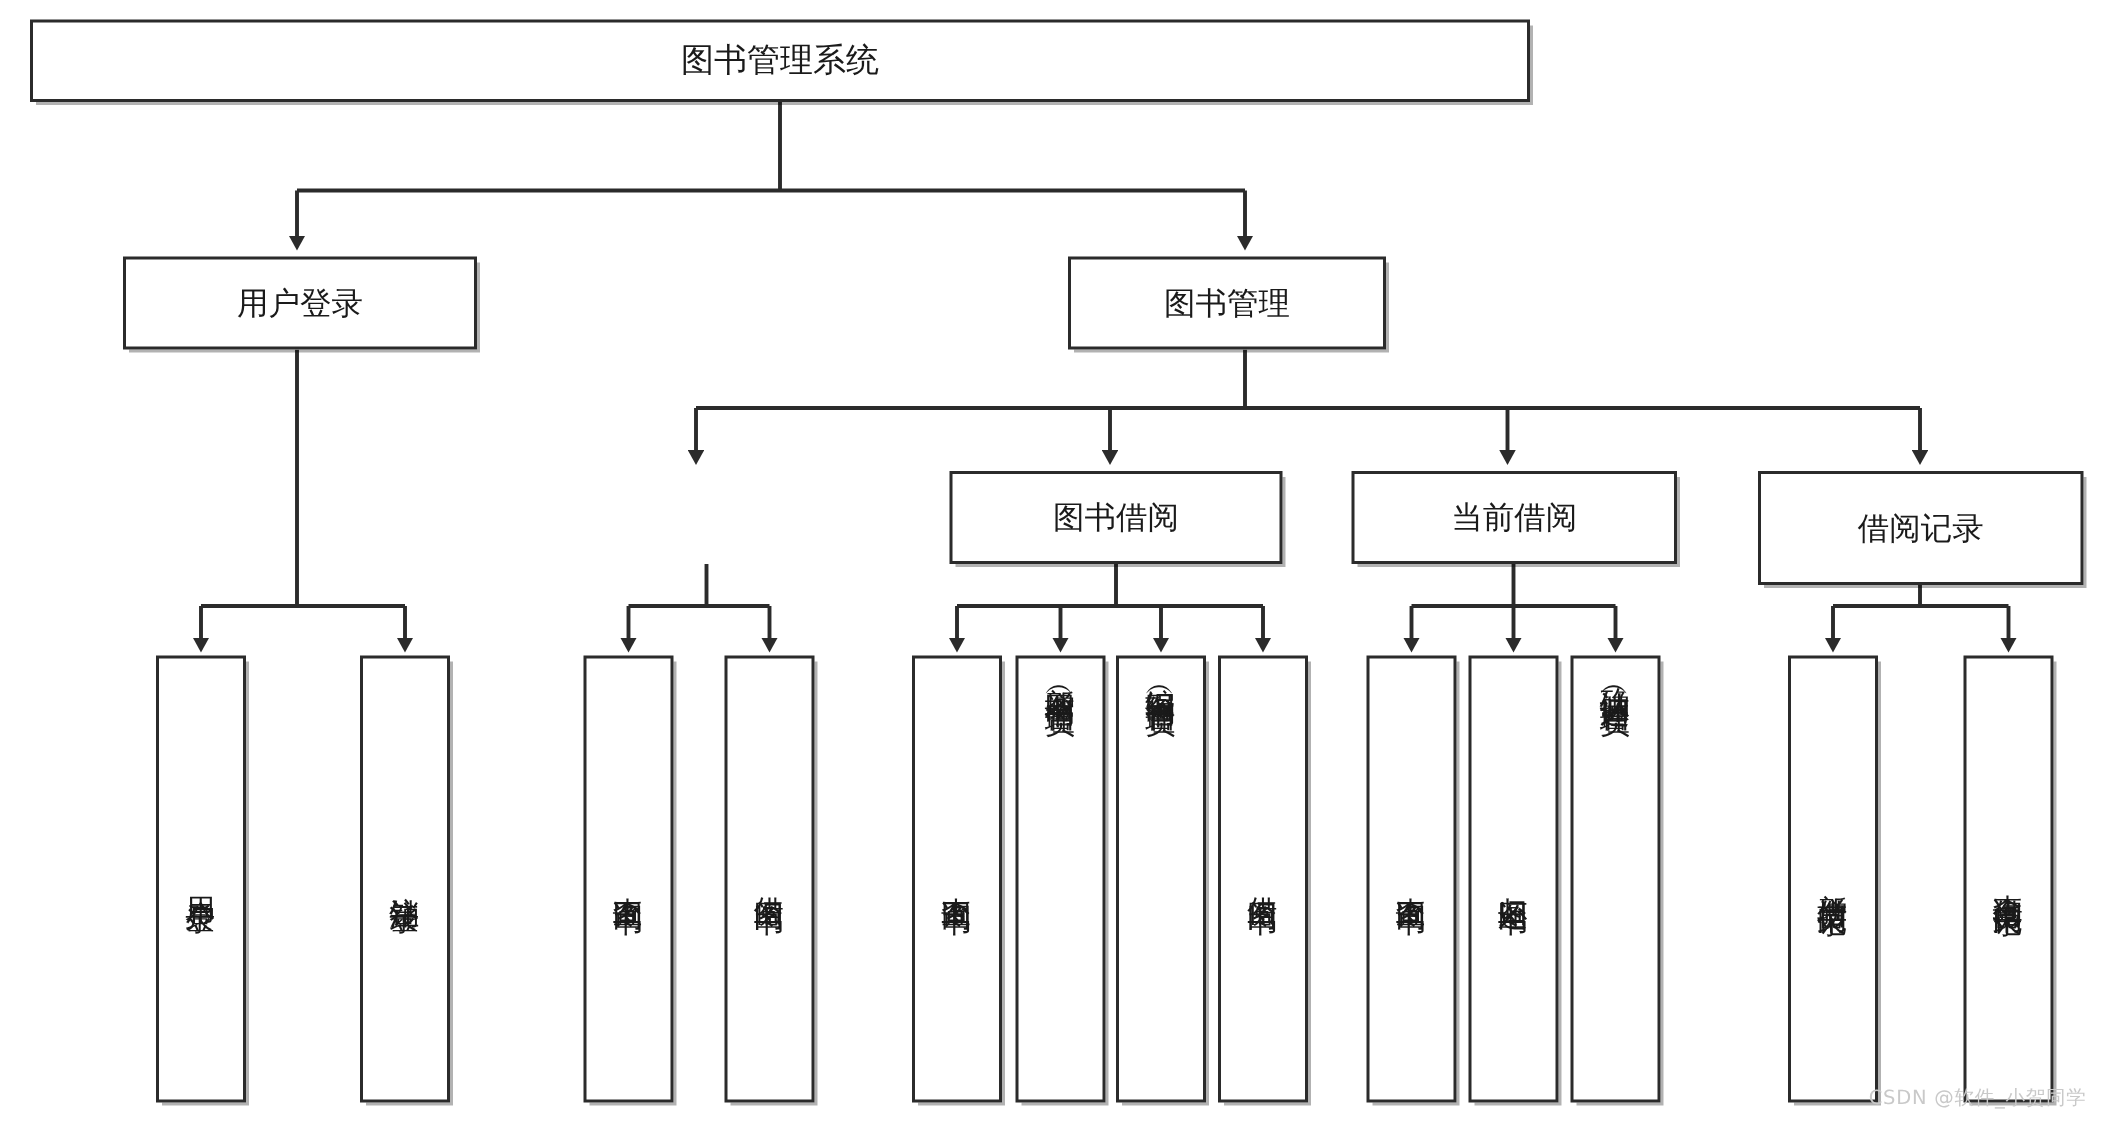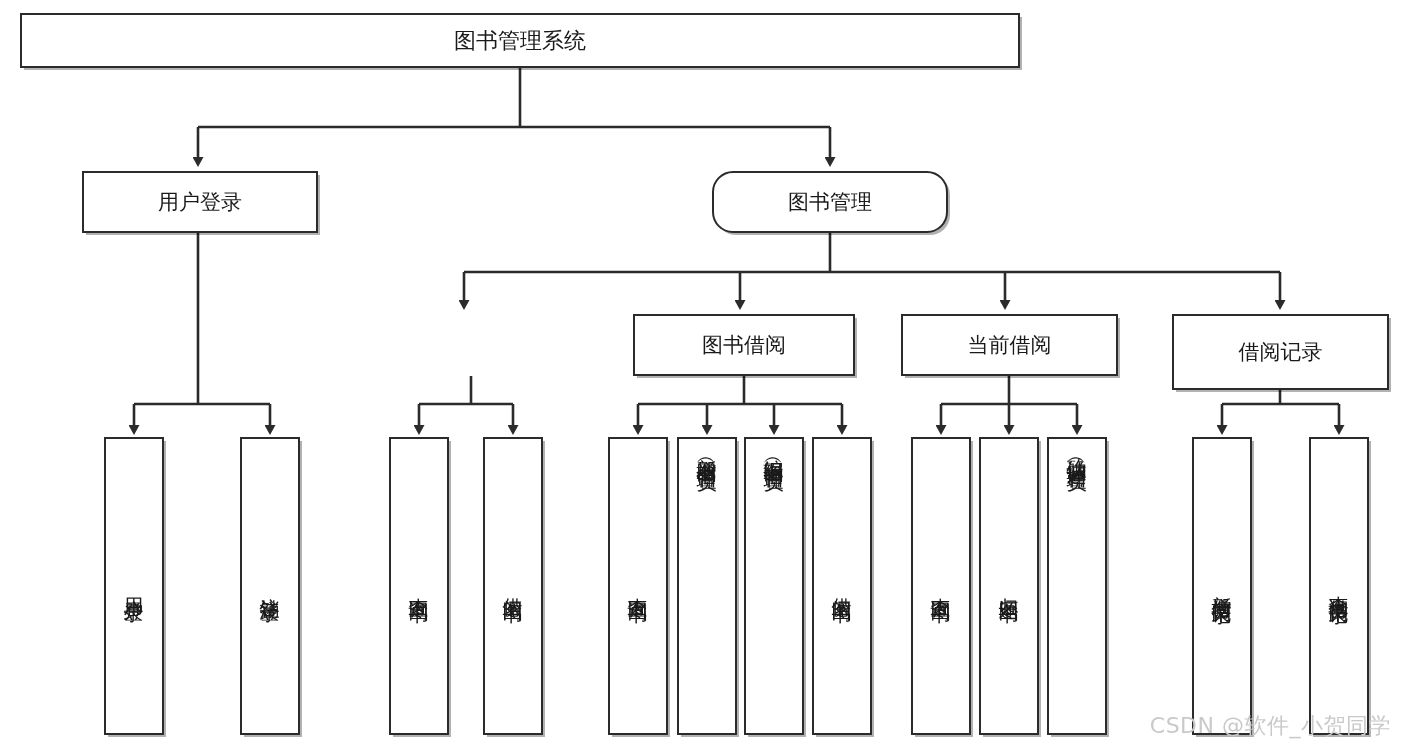--- a/index.html
+++ b/index.html
@@ -61,21 +61,21 @@
     line-height: 1;
     white-space: nowrap;
   }
   .node.vert.tall .label {
     font-size: 20px;
   }
   .watermark {
     position: absolute;
     right: 14px;
     bottom: 6px;
-    font-size: 22px;
+    font-size: 13px;
     color: #c9c9c9;
     letter-spacing: 0.5px;
     white-space: nowrap;
     font-family: "DejaVu Sans", "Liberation Sans", sans-serif;
   }
 </style>
 </head>
 <body>
 
 <div id="canvas">
@@ -146,21 +146,21 @@
     </g>
   </svg>
 
   <div class="node horiz root" style="left:20px; top:13px; width:1000px; height:55px;">
     <span class="label">图书管理系统</span>
   </div>
 
   <div class="node horiz" style="left:82px; top:171px; width:236px; height:62px;">
     <span class="label">用户登录</span>
   </div>
-  <div class="node horiz" style="left:712px; top:171px; width:236px; height:62px;border-radius:21px;">
+  <div class="node horiz" style="left:712px; top:171px; width:212px; height:62px;">
     <span class="label">图书管理</span>
   </div>
 
   <div class="node horiz" style="left:901px; top:314px; width:217px; height:62px;">
     <span class="label">当前借阅</span>
   </div>
   <div class="node horiz" style="left:633px; top:314px; width:222px; height:62px;">
     <span class="label">图书借阅</span>
   </div>
   <div class="node horiz" style="left:1172px; top:314px; width:217px; height:76px;">

